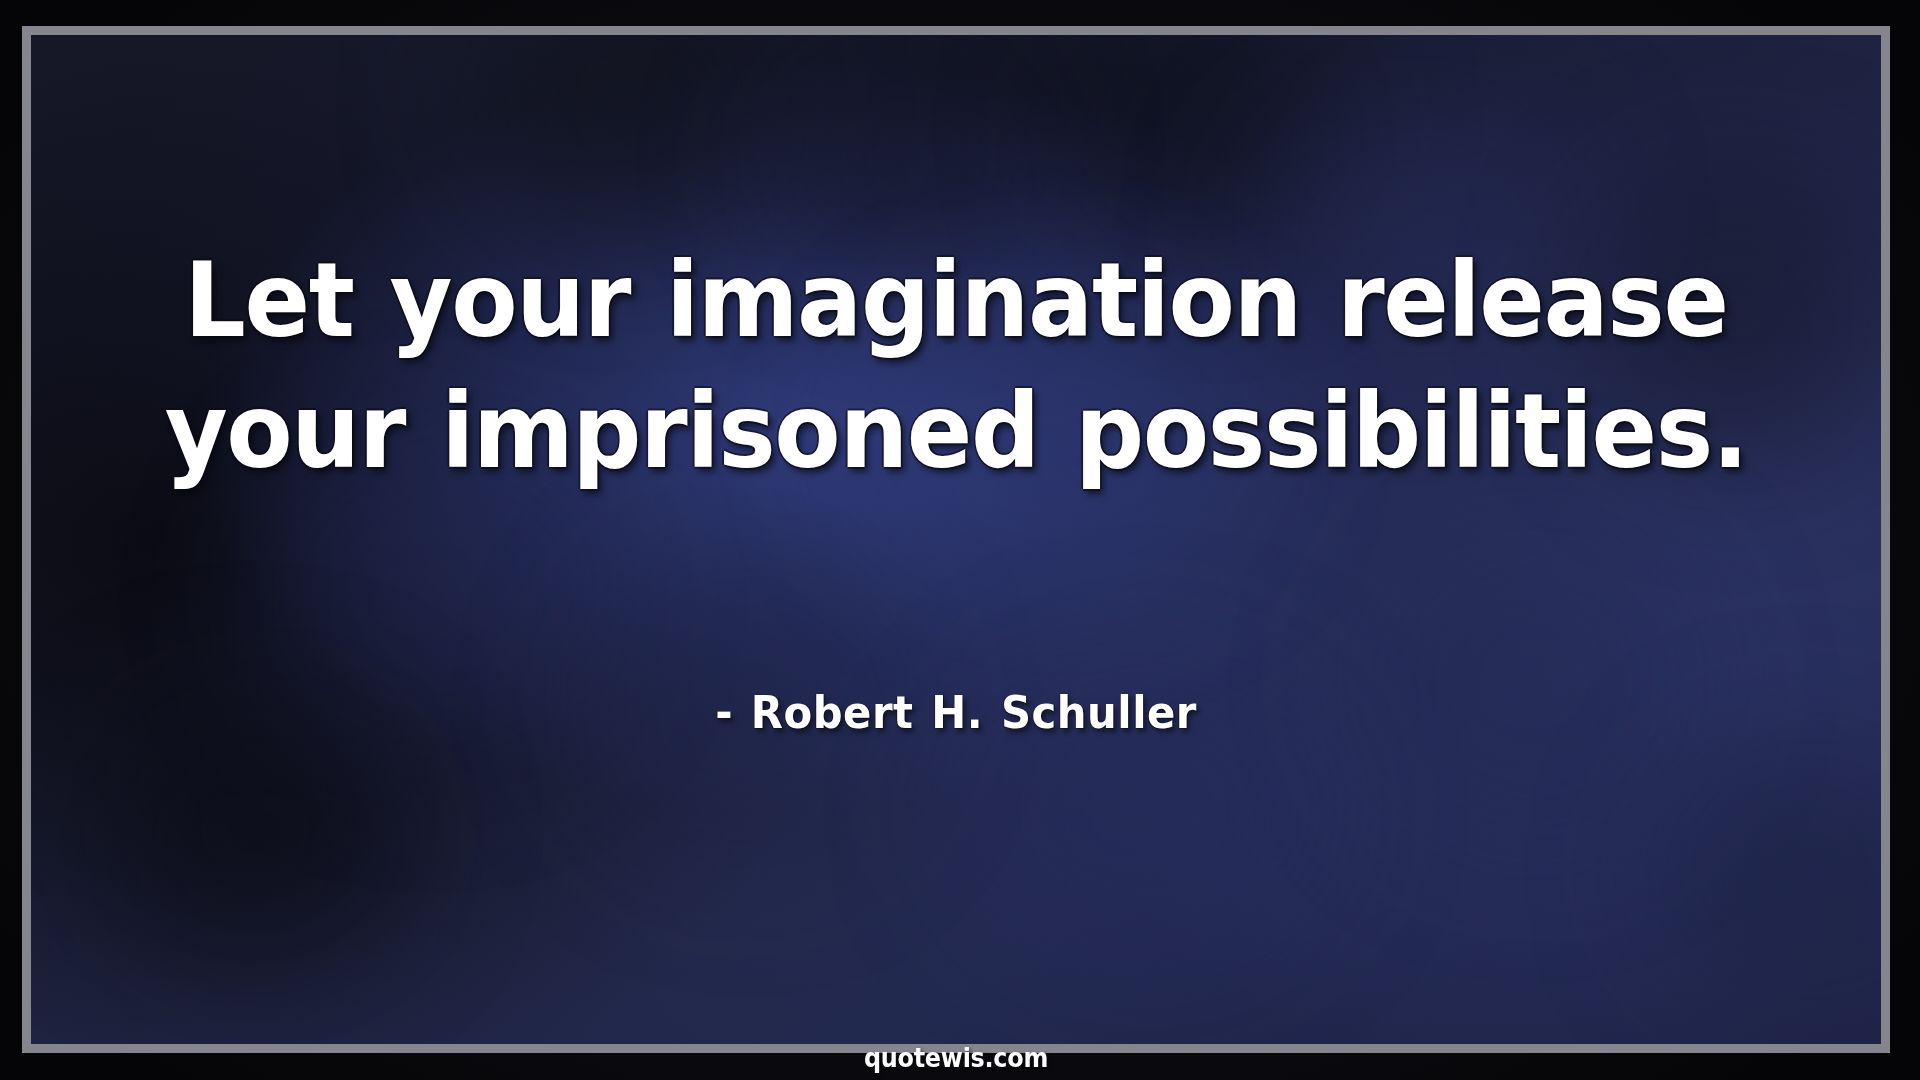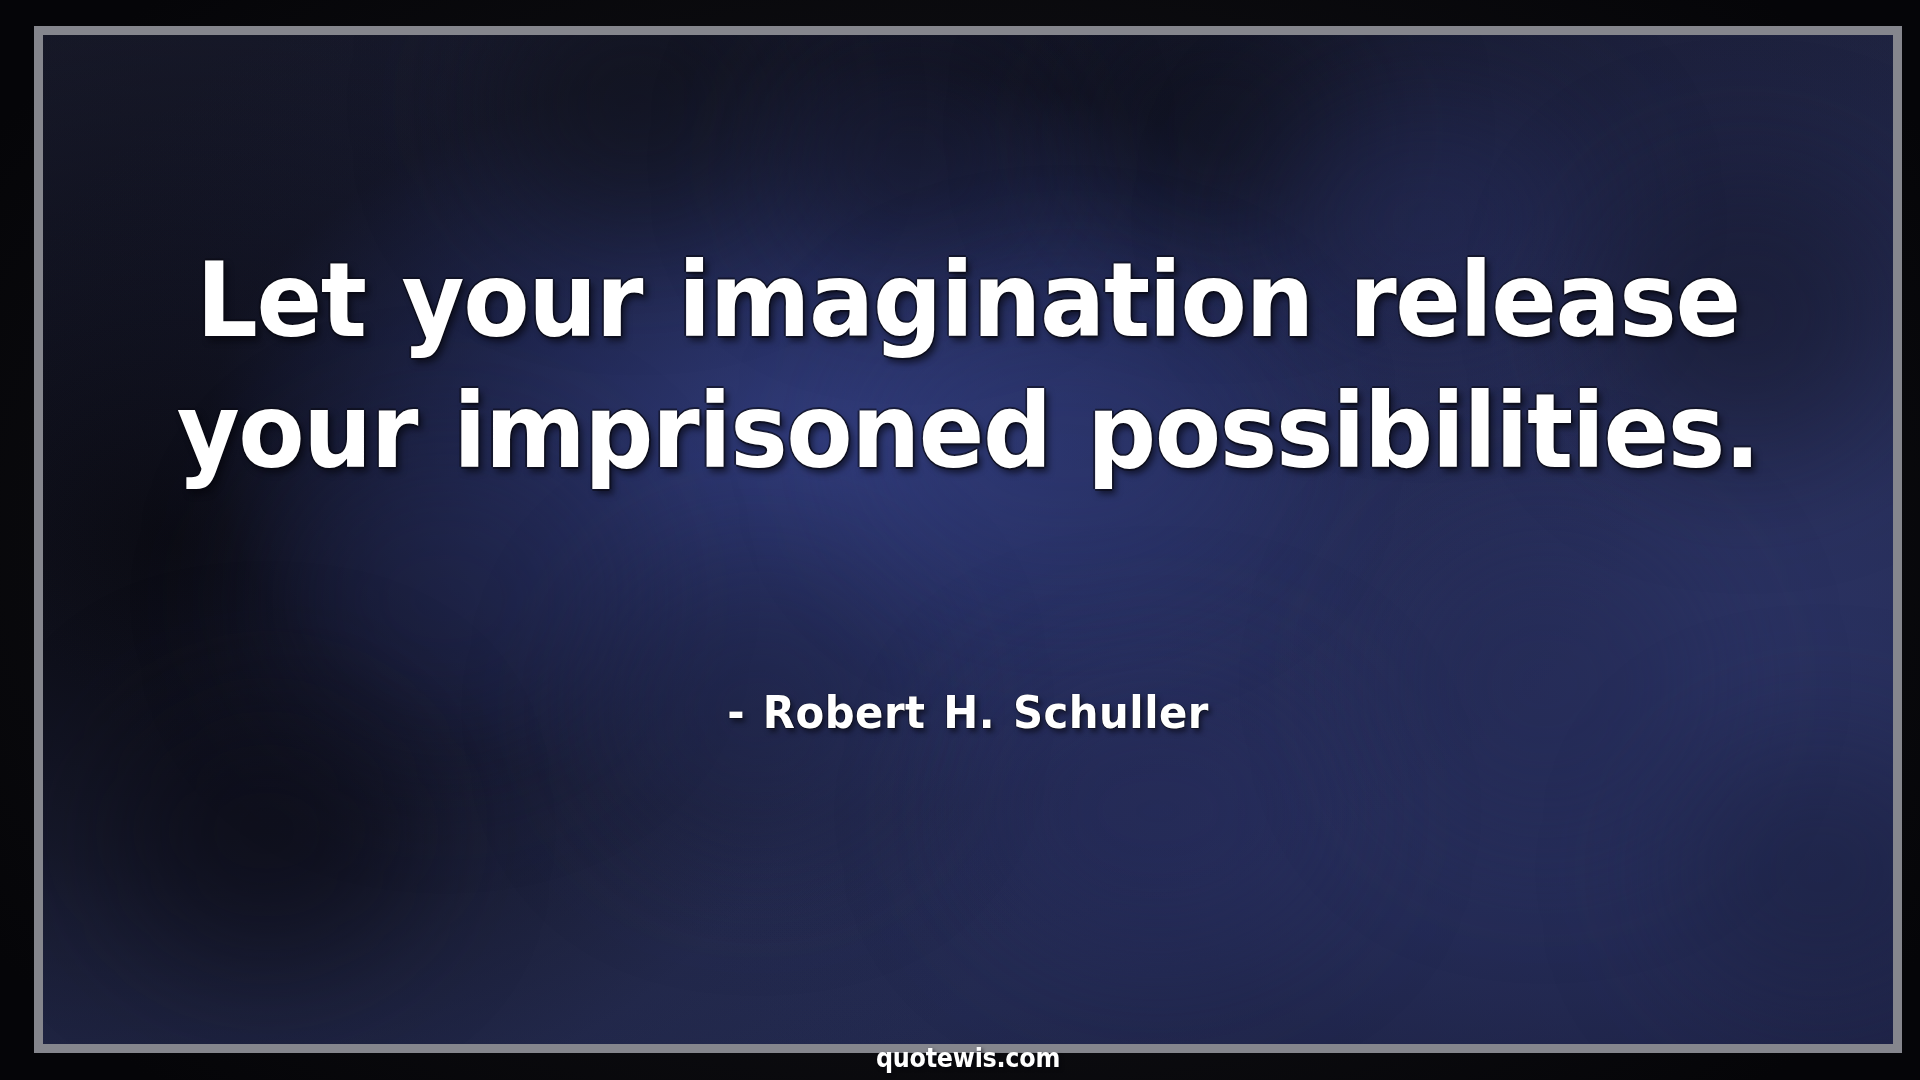--- a/index.html
+++ b/index.html
@@ -17,21 +17,21 @@
     width: 1920px;
     height: 1080px;
     background:
       radial-gradient(ellipse 60% 70% at 50% 50%, #17171d 0%, #0d0d11 55%, #050508 100%);
     font-family: "DejaVu Sans", sans-serif;
   }
 
   
   #card-border {
     position: absolute;
-    left: 34px;
+    left: 22px;
     top: 26px;
     width: 1868px;
     height: 1027px;
     box-sizing: border-box;
     border: 9px solid #85868d;
     background: #191a24;
   }
 
   
   #card-canvas {

